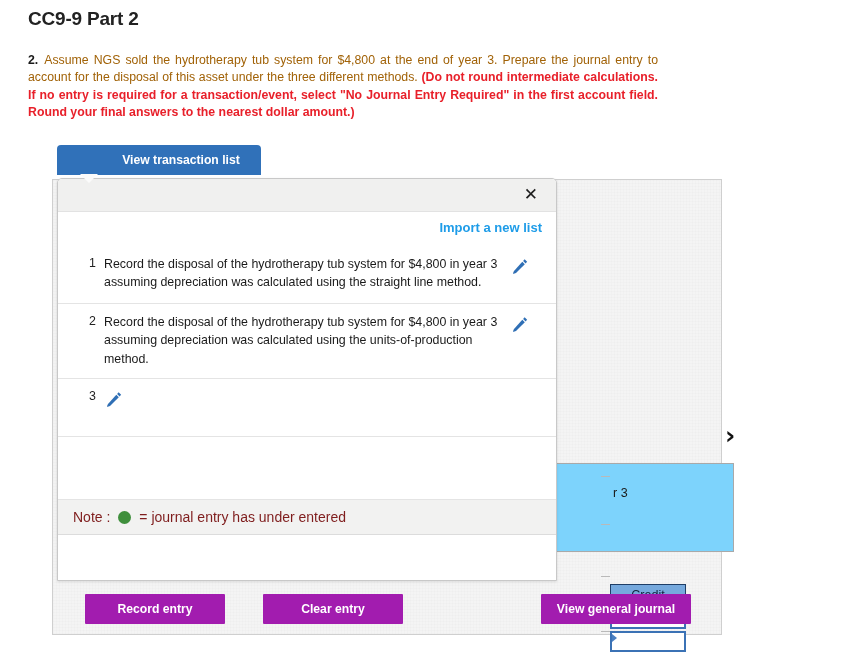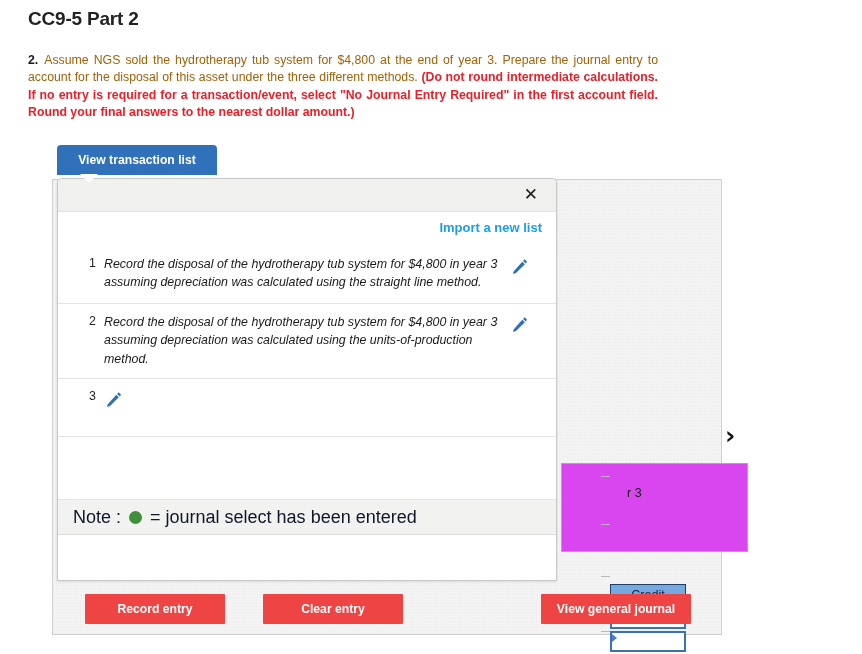--- a/index.html
+++ b/index.html
@@ -78,25 +78,25 @@
     font-size: 25px;
     font-weight: bold;
     color: #111;
     font-family: "DejaVu Sans", sans-serif;
     line-height: 1;
   }
 
   
   .underbox {
     position: absolute;
-    left: 508px;
+    left: 494px;
     top: 283px;
     width: 187px;
     height: 89px;
-    background: #d946ef;
+    background: #7dd3fc;
     border: 1px solid #a9a9a9;
     box-sizing: border-box;
   }
   .underbox-text {
     position: absolute;
     left: 65px;
     top: 22px;
     font-size: 12.5px;
     color: #1a1a1a;
   }
@@ -153,20 +153,21 @@
     background: #3071b9;
     border-radius: 4px 4px 0 0;
     color: #ffffff;
     font-size: 12.2px;
     font-weight: bold;
     display: flex;
     align-items: center;
     justify-content: center;
     cursor: pointer;
     z-index: 6;
+    padding-left: 44px;
   }
   .tab-notch {
     position: absolute;
     left: 80px;
     top: 174px;
     width: 0; height: 0;
     border-left: 9px solid transparent;
     border-right: 9px solid transparent;
     border-top: 9px solid #fbfbfb;
     z-index: 7;
@@ -239,21 +240,20 @@
     color: #222;
     flex: 0 0 auto;
     padding-top: 1px;
   }
   .txn-text {
     flex: 1 1 auto;
     font-size: 12.4px;
     line-height: 1.48;
     color: #1a1a1a;
     padding-right: 10px;
-    font-style: italic;
   }
   .txn-pencil {
     flex: 0 0 auto;
     width: 46px;
     padding-top: 2px;
     text-align: left;
   }
   .pencil-svg { display: block; }
 
   .txn-blank {
@@ -261,22 +261,22 @@
     border-bottom: 1px solid #e4e4e4;
   }
 
   .note-bar {
     height: 34px;
     background: #f2f2f1;
     border-bottom: 1px solid #dcdcdc;
     display: flex;
     align-items: center;
     padding-left: 15px;
-    font-size: 18px;
-    color: #0f172a;
+    font-size: 14px;
+    color: #7f1d1d;
   }
   .note-dot {
     display: inline-block;
     width: 13px;
     height: 13px;
     border-radius: 50%;
     background: #3f8f3c;
     margin: 0 8px;
   }
 
@@ -286,38 +286,38 @@
     left: 0;
     top: 402px;
     width: 670px;
     height: 54px;
     z-index: 8;
   }
   .btn {
     position: absolute;
     top: 12px;
     height: 30px;
-    background: #ef4444;
+    background: #a21caf;
     color: #ffffff;
     font-size: 12.2px;
     font-weight: bold;
     display: flex;
     align-items: center;
     justify-content: center;
     cursor: pointer;
     border-radius: 1px;
   }
   .btn-record { left: 32px;  width: 140px; }
   .btn-clear  { left: 210px; width: 140px; }
   .btn-vgj    { left: 488px; width: 150px; }
 </style>
 </head>
 <body>
 
-<div class="page-title">CC9-5 Part 2</div>
+<div class="page-title">CC9-9 Part 2</div>
 
 <div class="question-block">
   <span class="q-num">2.</span>
   <span class="q-text">Assume NGS sold the hydrotherapy tub system for $4,800 at the end of year 3. Prepare the journal entry to account for the disposal of this asset under the three different methods. </span><span class="q-red">(Do not round intermediate calculations. If no entry is required for a transaction/event, select "No Journal Entry Required" in the first account field. Round your final answers to the nearest dollar amount.)</span>
 </div>
 
 <div class="outer-panel">
 
   <div class="chevron-next">›</div>
 
@@ -393,16 +393,16 @@
         </svg>
       </div>
     </div>
 
     <div class="txn-blank"></div>
   </div>
 
   <div class="note-bar">
     <span>Note :</span>
     <span class="note-dot"></span>
-    <span>= journal select has been entered</span>
+    <span>= journal entry has under entered</span>
   </div>
 
 </div>
 
 </body></html>

